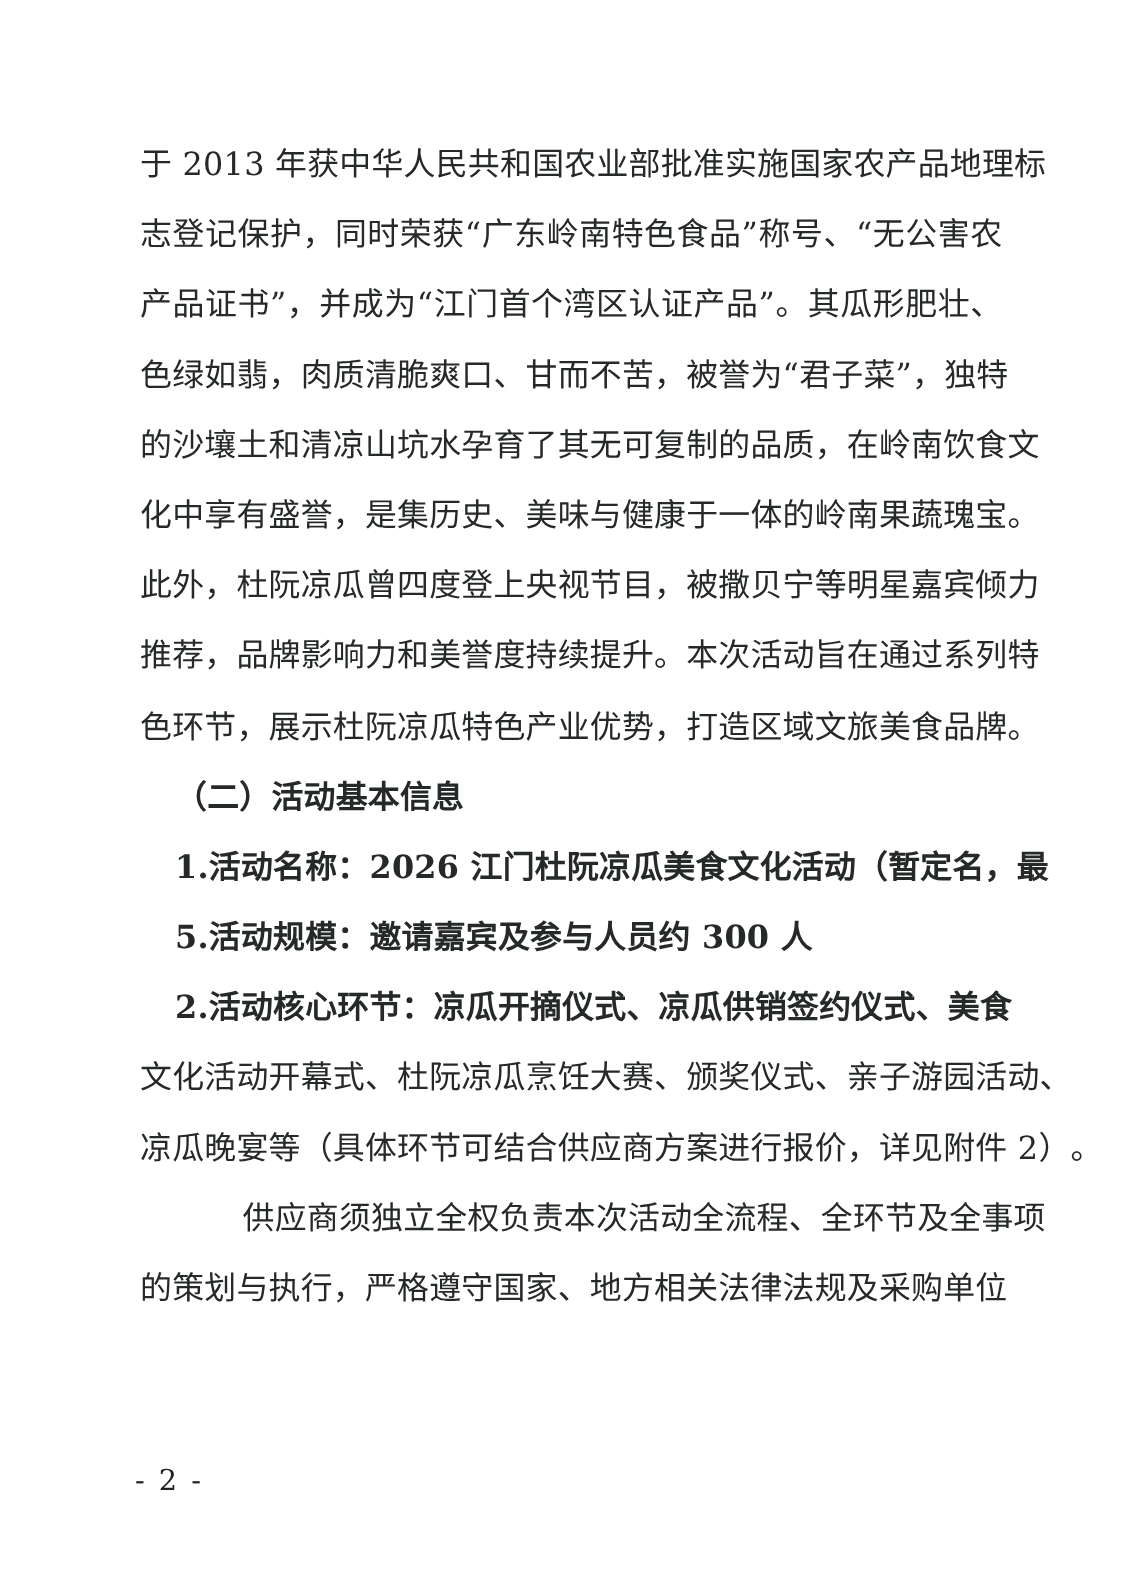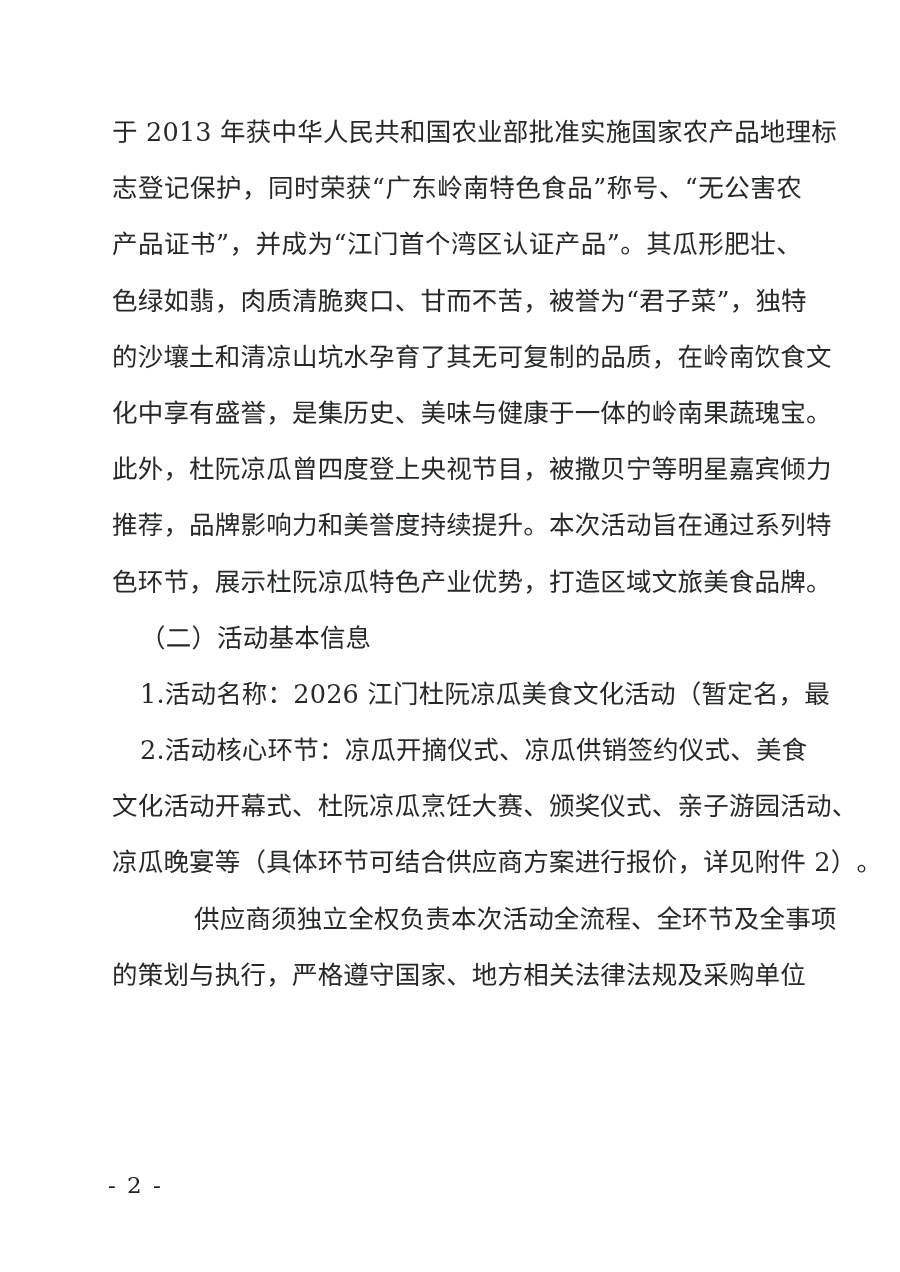--- a/index.html
+++ b/index.html
@@ -43,21 +43,21 @@
   
   .line.just {
     display: flex;
     justify-content: space-between;
     white-space: normal;
   }
   .line.just > span {
     display: inline-block;
   }
 
-  .ind1 { padding-left: 28px; }   
+  .ind1 { padding-left: 28px; font-weight: bold; }   
   .ind3 { padding-left: 82px; }   
 
   .page-number {
     position: absolute;
     left: 108px;
     top: 1172px;
     font-family: "DejaVu Serif", "Liberation Serif", serif;
     font-size: 23px;
     color: #23211f;
     letter-spacing: 2px;
@@ -369,20 +369,21 @@
         <span>化</span>
         <span>活</span>
         <span>动</span>
         <span>（</span>
         <span>暂</span>
         <span>定</span>
         <span>名</span>
         <span>，</span>
         <span>最</span>
       </div>
+      <div class="line ind1">5.活动规模：邀请嘉宾及参与人员约 300 人</div>
       <div class="line ind1 just">
         <span>2</span>
         <span>.</span>
         <span>活</span>
         <span>动</span>
         <span>核</span>
         <span>心</span>
         <span>环</span>
         <span>节</span>
         <span>：</span>

